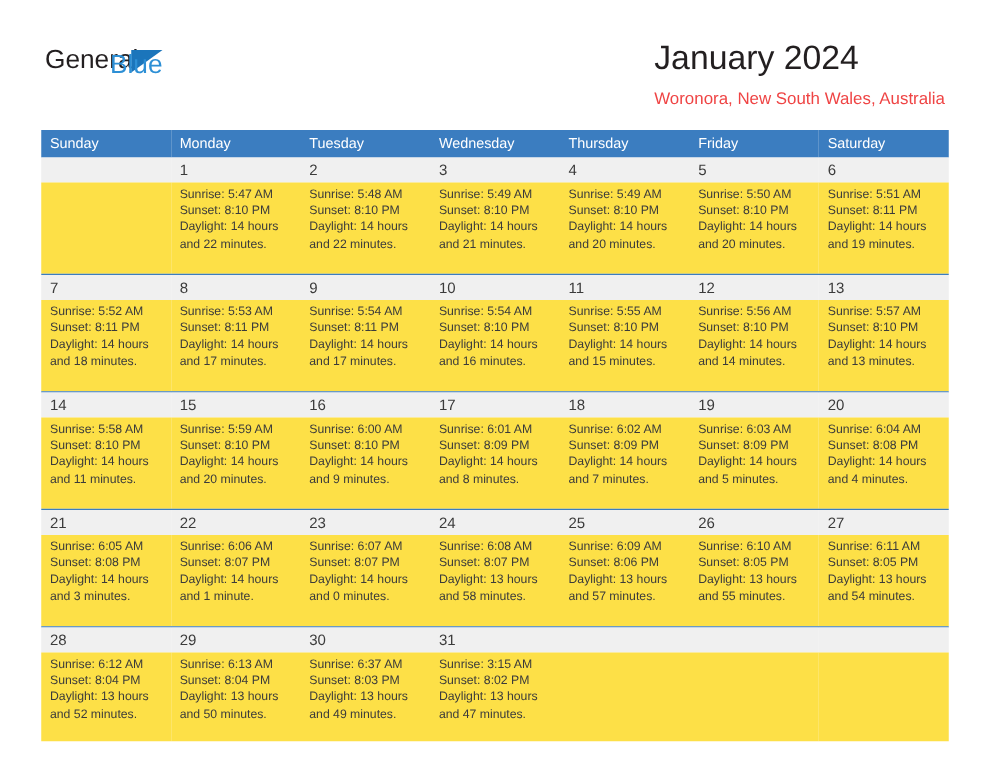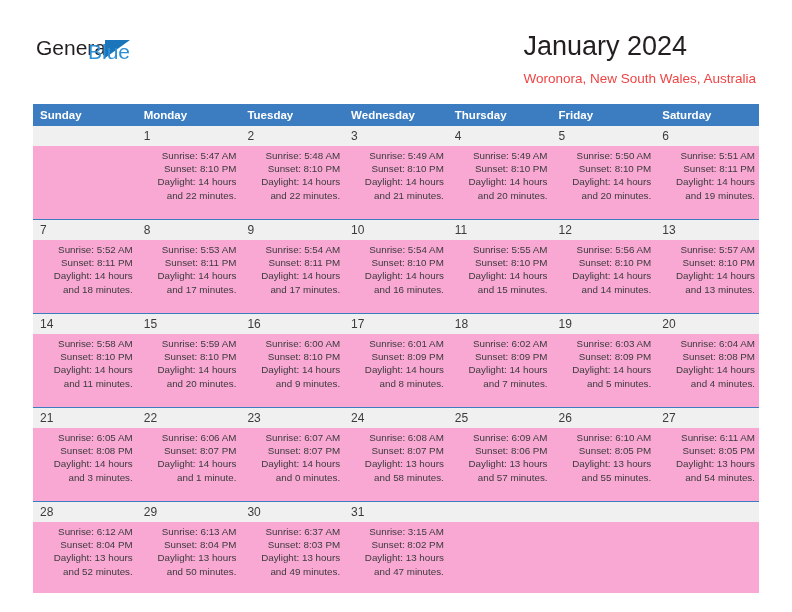--- a/index.html
+++ b/index.html
@@ -90,49 +90,48 @@
     position: absolute;
     left: 33px;
     top: 104px;
     width: 726px;
     border-collapse: collapse;
     table-layout: fixed;
   }
   .calendar th {
     background: #3b7dc0;
     color: #ffffff;
-    font-weight: bold;
+    font-weight: normal;
     font-size: 11.5px;
     text-align: left;
     padding: 5px 0 5px 7px;
     height: 11px;
     font-family: "Liberation Sans", sans-serif;
     margin-left: 10px;
   }
   .calendar col { width: 103.71px; }
 
   .daynum-row td {
     background: #f0f0f0;
     font-size: 12px;
     color: #3b3b3b;
     padding: 3px 0 3px 7px;
     height: 14px;
     vertical-align: top;
     font-family: "Liberation Sans", sans-serif;
   }
   .info-row td {
-    background: #f9a8d4;
+    background: #fde047;
     font-size: 9.8px;
     line-height: 13.2px;
     color: #3b3b3b;
     padding: 3px 4px 8px 7px;
     vertical-align: top;
     height: 62px;
     font-family: "Liberation Sans", sans-serif;
-    text-align: right;
   }
   .info-row.last td { padding-bottom: 6px; }
   .info-line { white-space: nowrap; }
 
   .sep-row td {
     padding: 0;
     height: 1px;
     line-height: 1px;
     font-size: 0;
     background: #ffffff;

